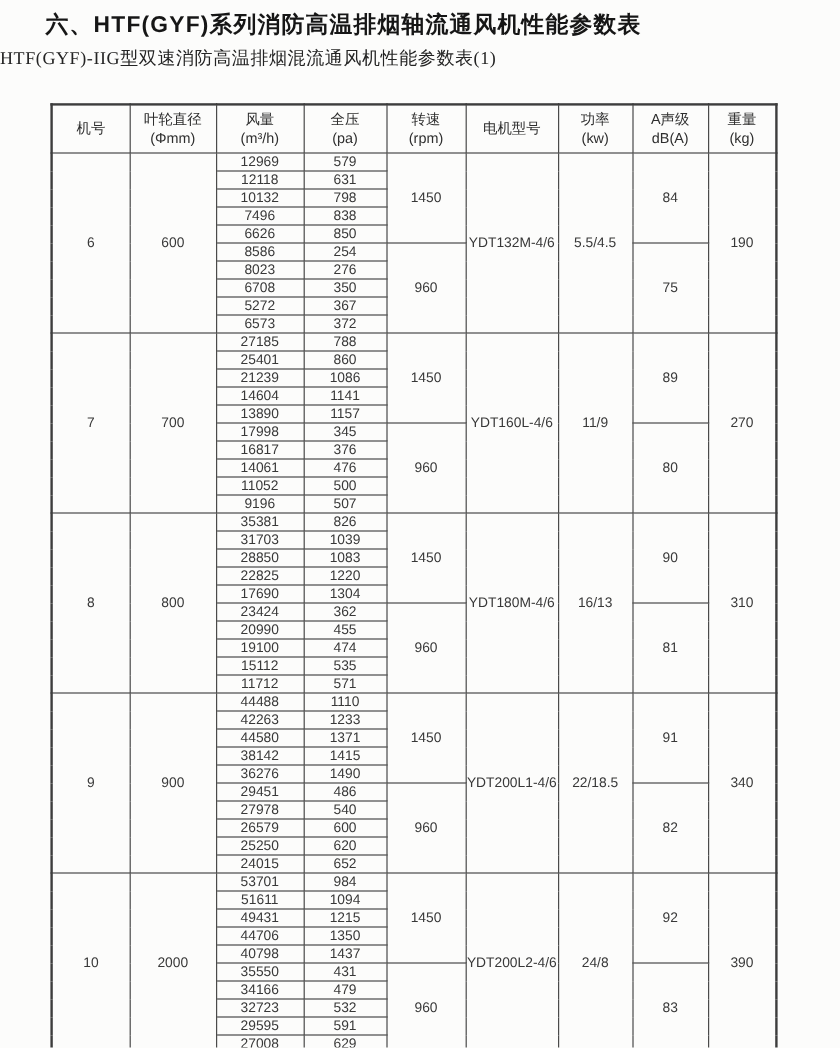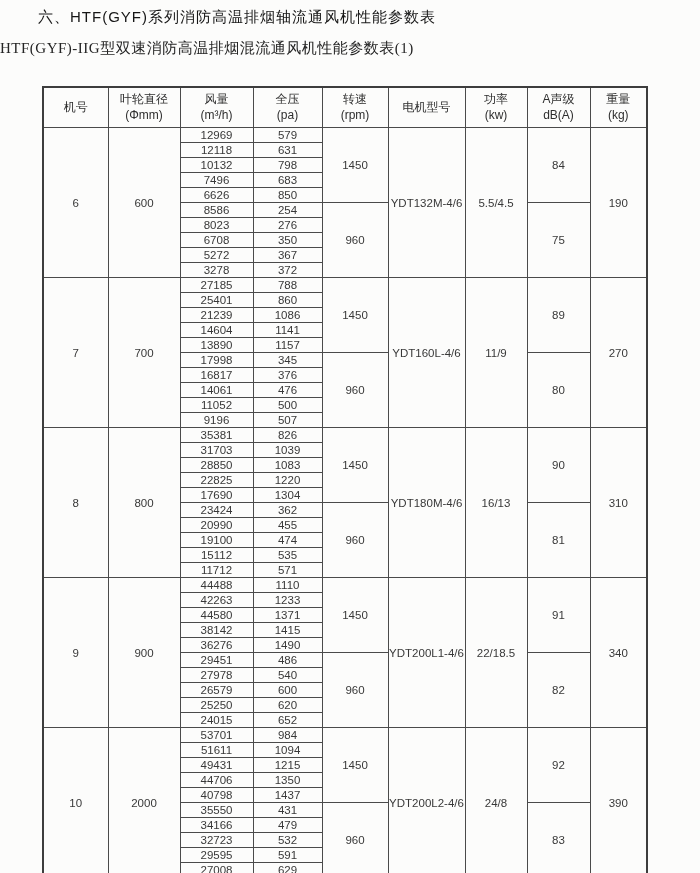--- a/index.html
+++ b/index.html
@@ -12,22 +12,22 @@
     position: relative;
     background: #fcfcfb;
     font-family: "Liberation Sans", sans-serif;
     color: #333;
     overflow: hidden;
   }
   .doc-title {
     position: absolute;
     left: 38px;
     top: 8px;
-    font-size: 15px;
-    font-weight: normal;
+    font-size: 19px;
+    font-weight: bold;
     color: #161616;
     letter-spacing: 1px;
     white-space: nowrap;
   }
   .doc-subtitle {
     position: absolute;
     left: 0;
     top: 39px;
     width: 700px;
     font-size: 15px;
@@ -141,21 +141,21 @@
       <tr>
         <td>12118</td>
         <td>631</td>
       </tr>
       <tr>
         <td>10132</td>
         <td>798</td>
       </tr>
       <tr>
         <td>7496</td>
-        <td>683</td>
+        <td>838</td>
       </tr>
       <tr>
         <td>6626</td>
         <td>850</td>
       </tr>
       <tr>
         <td>8586</td>
         <td>254</td>
         <td rowspan="5">960</td>
         <td rowspan="5">75</td>
@@ -166,21 +166,21 @@
       </tr>
       <tr>
         <td>6708</td>
         <td>350</td>
       </tr>
       <tr>
         <td>5272</td>
         <td>367</td>
       </tr>
       <tr>
-        <td>3278</td>
+        <td>6573</td>
         <td>372</td>
       </tr>
       <tr>
         <td rowspan="10">7</td>
         <td rowspan="10">700</td>
         <td>27185</td>
         <td>788</td>
         <td rowspan="5">1450</td>
         <td rowspan="10">YDT160L-4/6</td>
         <td rowspan="10">11/9</td>

